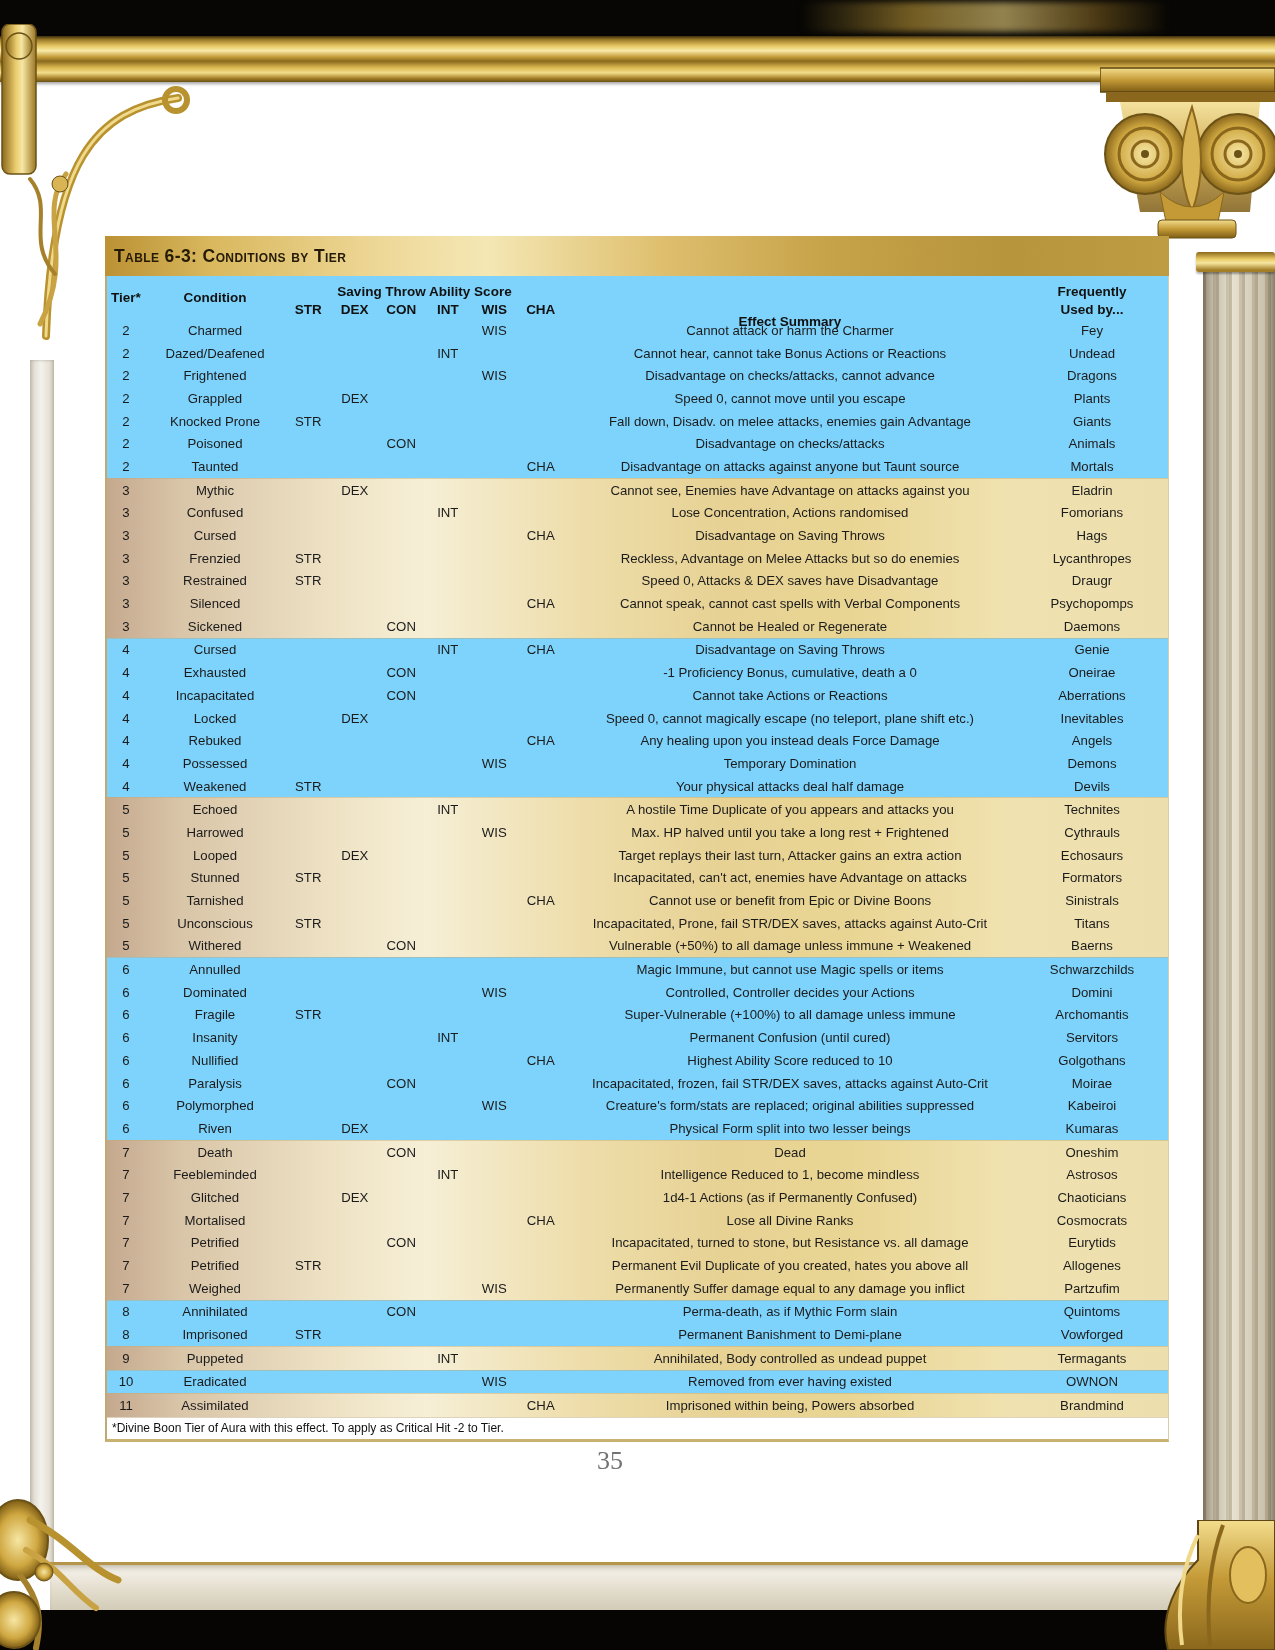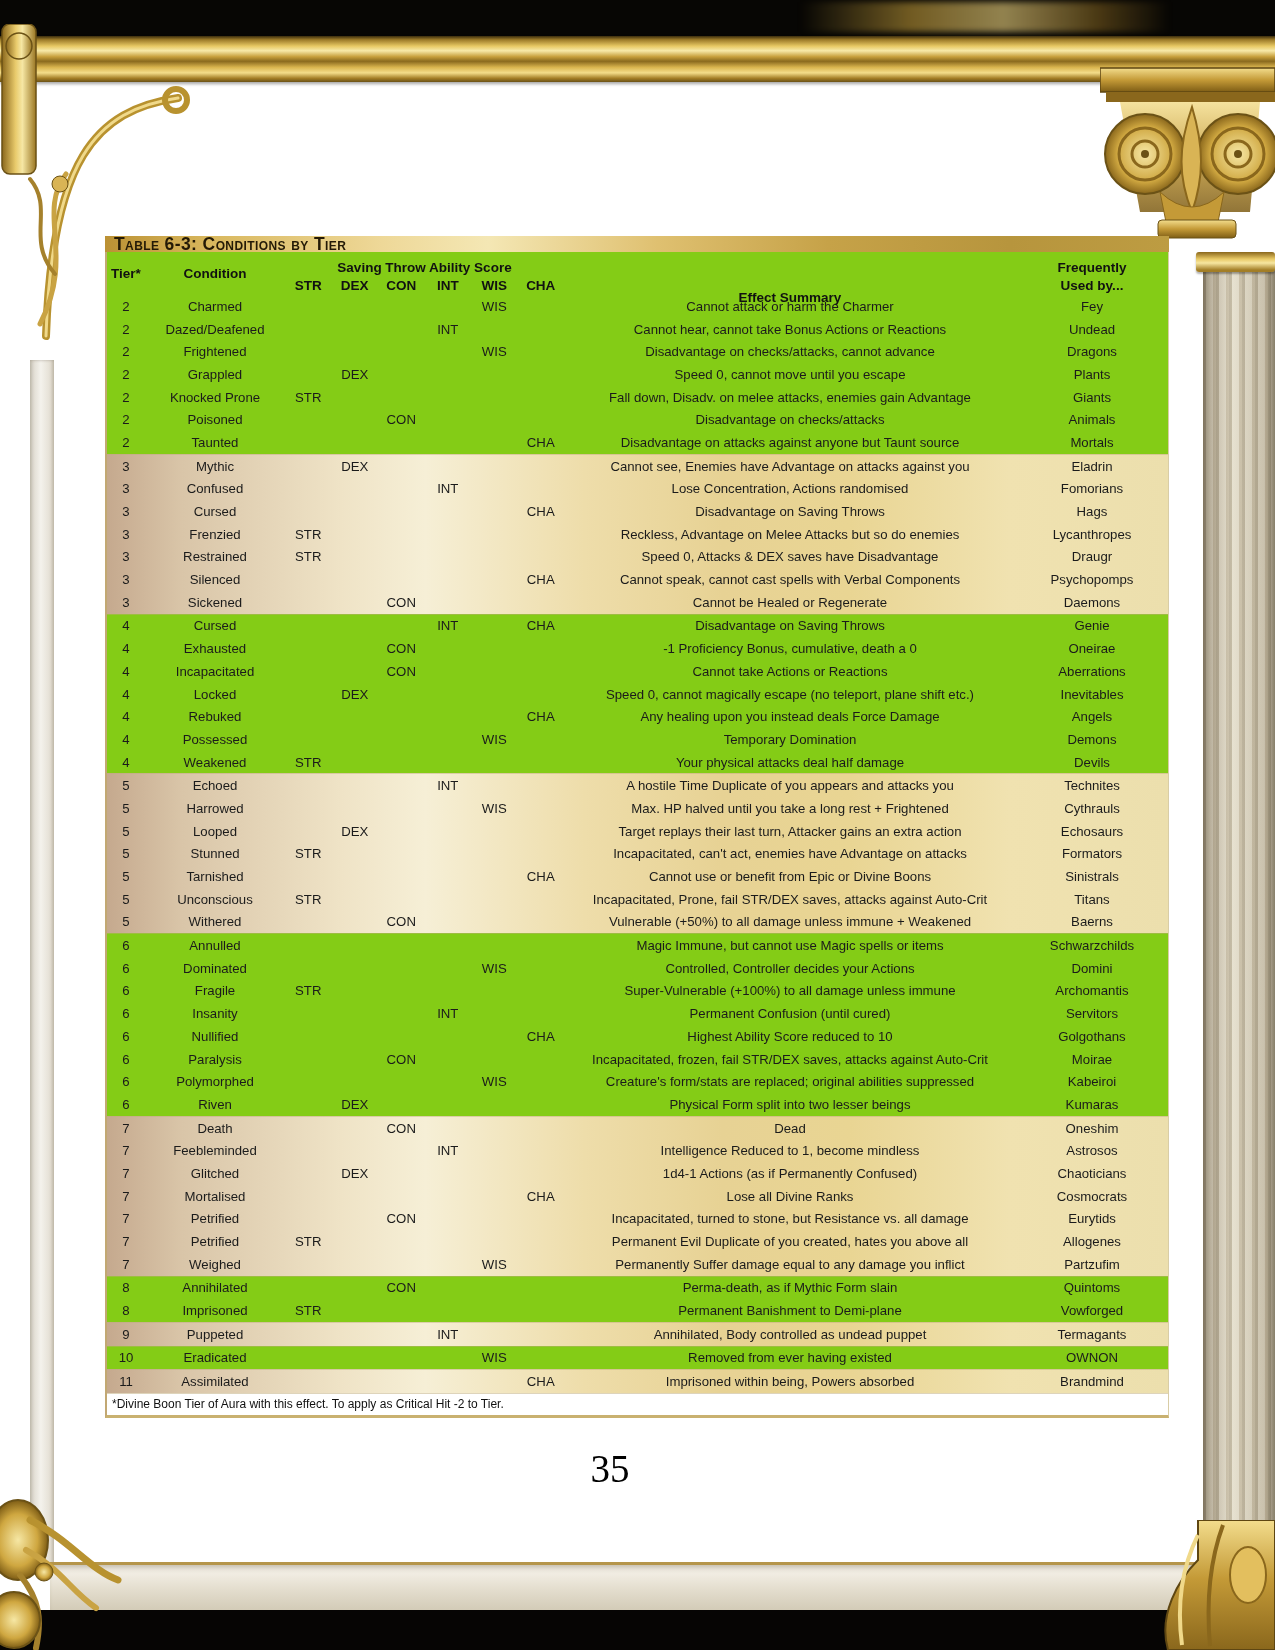--- a/index.html
+++ b/index.html
@@ -43,33 +43,33 @@
     position:absolute;left:50px;top:1562px;width:1225px;height:50px;
     background:linear-gradient(180deg,#f8f5ee,#e5dfd0 45%,#cfc7b2);
     border-top:3px solid #b5954a;border-bottom:5px solid #a8831f;
     box-shadow:inset 0 6px 6px -4px rgba(90,75,40,.4);
   }
   .bottom-black{position:absolute;left:0;top:1610px;width:1275px;height:40px;background:#060504;}
   .bl-ornament{position:absolute;left:0;top:1480px;width:130px;height:170px;z-index:5;}
   .br-ornament{position:absolute;left:1138px;top:1520px;width:137px;height:130px;z-index:5;}
   .page-number{
     position:absolute;left:560px;top:1446px;width:100px;text-align:center;
-    font-family:"Liberation Serif", serif;font-size:39px;color:#000000;
+    font-family:"Liberation Serif", serif;font-size:26px;color:#737373;
   }
   
   .table-wrap{position:absolute;left:105px;top:236px;width:1064px;z-index:3;}
   .title-bar{
-    height:16px;display:flex;align-items:center;padding-left:9px;box-sizing:border-box;
+    height:40px;display:flex;align-items:center;padding-left:9px;box-sizing:border-box;
     background:linear-gradient(90deg,#bb9134 0%,#d9b85e 10%,#eed898 26%,#f4e7b4 36%,#dfc070 52%,#c6a248 68%,#b7953d 85%,#bd9c42 100%);
     font-weight:bold;font-size:17.5px;letter-spacing:.4px;color:#241a06;
     font-variant-caps:small-caps;
   }
   .tbody-frame{
     border-left:2px solid #c2a873;border-right:1px solid #d9cda6;border-bottom:3px solid #c9b170;
-    background:#84cc16;
+    background:#7dd3fc;
   }
   .grid{
     display:grid;
     grid-template-columns:38px 140px repeat(6,46.5px) 452px 1fr;
     align-items:center;
   }
   .thead{grid-template-rows:23px 20px;font-weight:bold;font-size:13.5px;color:#111;}
   .hc{text-align:center;}
   .h-tier{grid-column:1;grid-row:1/3;}
   .h-cond{grid-column:2;grid-row:1/3;}

